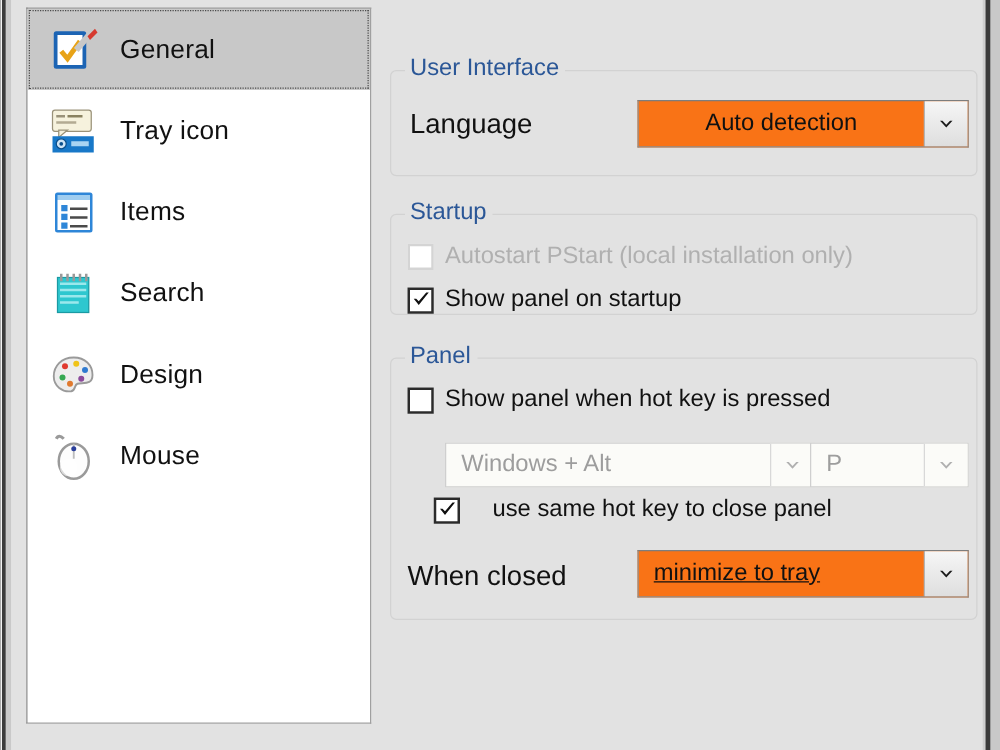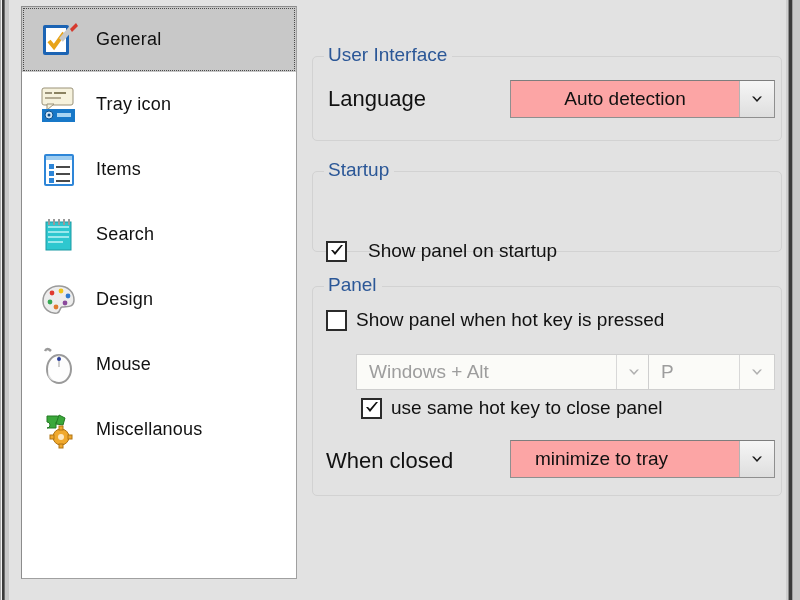--- a/index.html
+++ b/index.html
@@ -71,21 +71,21 @@
   }
   .sidebar-item .icon-slot {
     width: 46px;
     min-width: 46px;
     height: 46px;
     display: flex;
     align-items: center;
     justify-content: center;
   }
   .sidebar-item .item-label {
-    font-size: 18px;
+    font-size: 21px;
     color: #111111;
     margin-left: 14px;
     letter-spacing: 0.2px;
   }
 
   
   #right-pane {
     position: absolute;
     left: 300px;
     top: 0;
@@ -117,21 +117,21 @@
     color: #111111;
     white-space: nowrap;
   }
 
   
   .combo {
     position: absolute;
     box-sizing: border-box;
     display: flex;
     align-items: stretch;
-    background: #fca5a5;
+    background: #f97316;
     border: 1px solid #8f8f8f;
     border-top-color: #7d7d7d;
   }
   .combo .combo-text {
     flex: 1;
     display: flex;
     align-items: center;
     justify-content: center;
     font-size: 19px;
     color: #111111;
@@ -316,37 +316,20 @@
             <path d="M12 6 Q8 2 6 6" stroke="#9a9a9a" stroke-width="2.5" fill="none"></path>
             <ellipse cx="20" cy="24" rx="12" ry="14" fill="#fdfdfd" stroke="#9a9a9a" stroke-width="2"></ellipse>
             <path d="M20 10 L20 22" stroke="#bdbdbd" stroke-width="1.5"></path>
             <circle cx="20" cy="14" r="2" fill="#2b3f9b"></circle>
             <ellipse cx="16" cy="29" rx="7" ry="7" fill="#ffffff" opacity="0.65"></ellipse>
           </svg>
         </span>
         <span class="item-label">Mouse</span>
       </div>
 
-      <div class="sidebar-item">
-        <span class="icon-slot">
-          <svg width="40" height="40" viewBox="0 0 40 40">
-            <path d="M8 6 h10 a3 3 0 0 1 0 6 h-1 v6 h-9 a3 3 0 0 0 0 -6 V6 Z" fill="#3aa83a" stroke="#237a23"></path>
-            <path d="M20 5 l6 3 l-2 7 l-7 -1 Z" fill="#3aa83a" stroke="#237a23"></path>
-            <circle cx="22" cy="27" r="8" fill="#f0a92e" stroke="#b07414"></circle>
-            <circle cx="22" cy="27" r="3" fill="#fde9c4"></circle>
-            <g fill="#f0a92e" stroke="#b07414">
-              <rect x="20" y="16" width="4" height="4"></rect>
-                <rect x="20" y="34" width="4" height="4"></rect>
-              <rect x="11" y="25" width="4" height="4"></rect>
-                <rect x="29" y="25" width="4" height="4"></rect>
-            </g>
-          </svg>
-        </span>
-        <span class="item-label">Miscellanous</span>
-      </div>
 
     </div>
 
     <div id="right-pane">
 
       <div class="groupbox" style="left:3px; top:28px; width:470px; height:85px;">
         <span class="group-title">User Interface</span>
 
         <span class="row-label" style="left:15px; top:29px;">Language</span>
 
@@ -356,22 +339,26 @@
             <svg width="16" height="16" viewBox="0 0 16 16">
                 <path d="M3 5.5 L8 11 L13 5.5 L11 5.5 L8 8.7 L5 5.5 Z" fill="#1c1c1c"></path>
               </svg>
           </span>
         </div>
       </div>
 
       <div class="groupbox" style="left:3px; top:143px; width:470px; height:81px;">
         <span class="group-title">Startup</span>
 
-
-        <div class="checkrow" style="left:13px; top:68px;gap:12px;">
+        <div class="checkrow disabled" style="left:13px; top:22px;">
+          <span class="checkbox disabled"></span>
+          <span class="check-label">Autostart PStart (local installation only)</span>
+        </div>
+
+        <div class="checkrow" style="left:13px; top:57px;">
           <span class="checkbox">
             <svg width="16" height="16" viewBox="0 0 16 16">
                 <path d="M2 7 L6 12 L14 2 L12 2 L6 9 L4 7 Z" fill="#111111"></path>
               </svg>
           </span>
           <span class="check-label">Show panel on startup</span>
         </div>
       </div>
 
       <div class="groupbox" style="left:3px; top:258px; width:470px; height:210px;">
@@ -393,33 +380,33 @@
 
         <div class="combo disabled" style="left:335px; top:67px; width:127px; height:36px;">
           <span class="combo-text">P</span>
           <span class="combo-arrow">
             <svg width="16" height="16" viewBox="0 0 16 16">
                 <path d="M3 5.5 L8 11 L13 5.5 L11 5.5 L8 8.7 L5 5.5 Z" fill="#b0b0b0"></path>
               </svg>
           </span>
         </div>
 
-        <div class="checkrow" style="left:48px; top:110px;">
+        <div class="checkrow" style="left:34px; top:110px;gap:17px;">
           <span class="checkbox">
             <svg width="16" height="16" viewBox="0 0 16 16">
                 <path d="M2 7 L6 12 L14 2 L12 2 L6 9 L4 7 Z" fill="#111111"></path>
               </svg>
           </span>
           <span class="check-label">use same hot key to close panel</span>
         </div>
 
         <span class="row-label" style="left:13px; top:161px;text-align:right;">When closed</span>
 
         <div class="combo" style="left:197px; top:153px; width:265px; height:38px;">
-          <span class="combo-text" style="justify-content:flex-start;padding-left:24px;">minimize to tray</span>
+          <span class="combo-text" style="justify-content:flex-start;padding-left:12px;text-decoration:underline;">minimize to tray</span>
           <span class="combo-arrow">
             <svg width="16" height="16" viewBox="0 0 16 16">
                 <path d="M3 5.5 L8 11 L13 5.5 L11 5.5 L8 8.7 L5 5.5 Z" fill="#1c1c1c"></path>
               </svg>
           </span>
         </div>
       </div>
 
       <div class="dlg-button default" style="left:146px; top:589px; width:153px;">
         <span></span>

